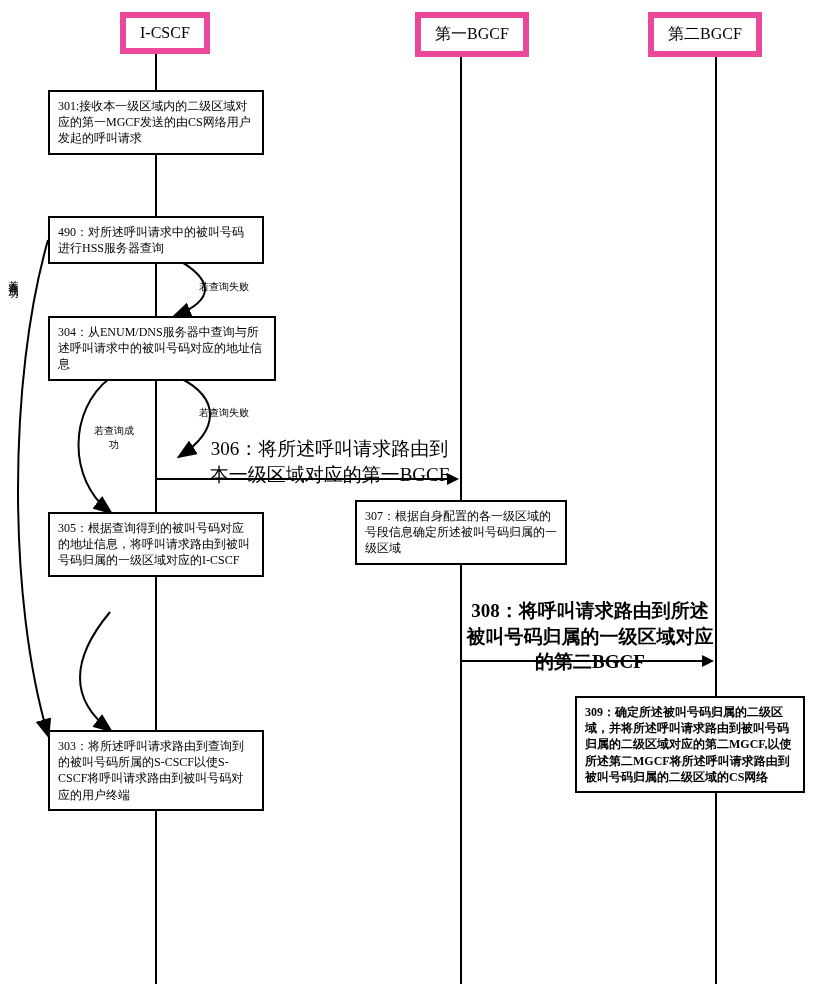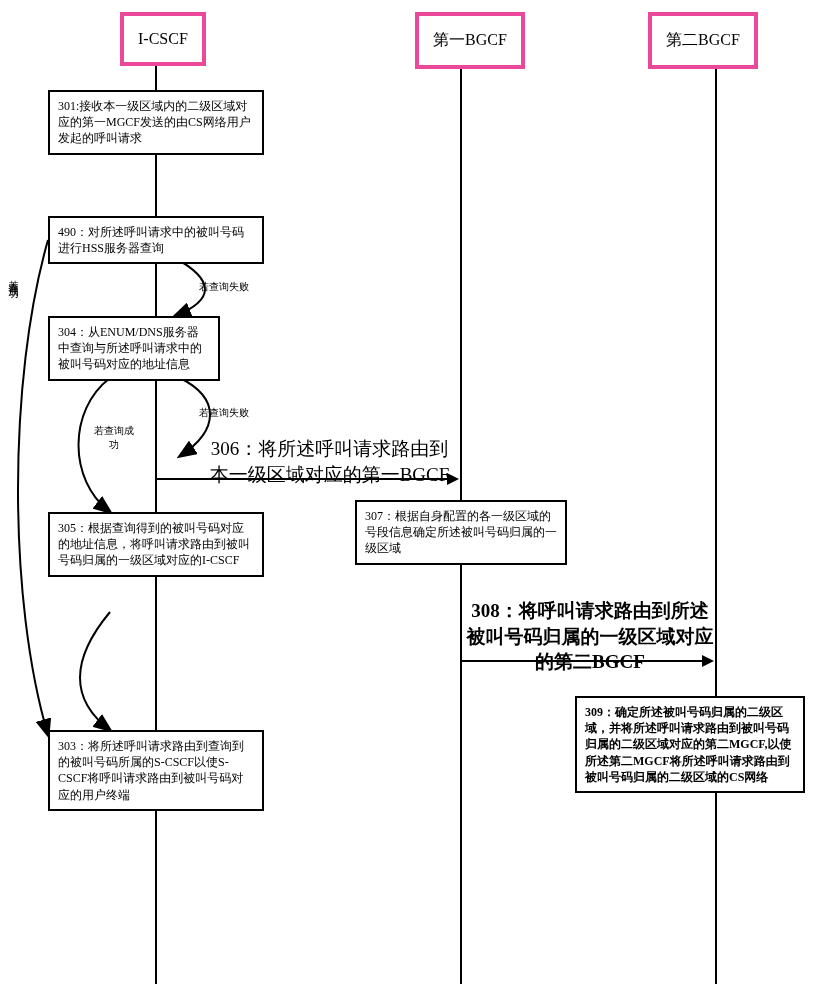--- a/index.html
+++ b/index.html
@@ -7,23 +7,23 @@
     margin: 0;
     padding: 0;
     font-family: "SimSun", "宋体", serif;
     background: #fff;
     width: 814px;
     height: 1000px;
     position: relative;
   }
   .lifeline-header {
     position: absolute;
-    border: 4px solid #ec4899;
+    border: 6px solid #ec4899;
     background: #fff;
-    padding: 14px 14px;
+    padding: 6px 14px;
     font-size: 16px;
     text-align: center;
     z-index: 2;
   }
   .lifeline {
     position: absolute;
     width: 2px;
     background: #000;
     z-index: 1;
   }
@@ -86,21 +86,21 @@
 <div class="lifeline-header" style="left:648px; top:12px;">第二BGCF</div>
 
 <div class="lifeline" style="left:155px; top:44px; height:940px;"></div>
 <div class="lifeline" style="left:460px; top:44px; height:940px;"></div>
 <div class="lifeline" style="left:715px; top:44px; height:940px;"></div>
 
 <div class="step-box" style="left:48px; top:90px; width:216px;">301:接收本一级区域内的二级区域对应的第一MGCF发送的由CS网络用户发起的呼叫请求</div>
 
 <div class="step-box" style="left:48px; top:216px; width:216px;">490：对所述呼叫请求中的被叫号码进行HSS服务器查询</div>
 
-<div class="step-box" style="left:48px; top:316px; width:172px;">304：从ENUM/DNS服务器中查询与所述呼叫请求中的被叫号码对应的地址信息</div>
+<div class="step-box" style="left:48px; top:316px; width:228px;">304：从ENUM/DNS服务器中查询与所述呼叫请求中的被叫号码对应的地址信息</div>
 
 <div class="step-box" style="left:48px; top:512px; width:216px;">305：根据查询得到的被叫号码对应的地址信息，将呼叫请求路由到被叫号码归属的一级区域对应的I-CSCF</div>
 
 <div class="step-box" style="left:48px; top:730px; width:216px;">303：将所述呼叫请求路由到查询到的被叫号码所属的S-CSCF以使S-CSCF将呼叫请求路由到被叫号码对应的用户终端</div>
 
 <div class="step-box" style="left:355px; top:500px; width:212px;">307：根据自身配置的各一级区域的号段信息确定所述被叫号码归属的一级区域</div>
 
 <div class="step-box" style="left:575px; top:696px; width:230px;font-weight:bold;">309：确定所述被叫号码归属的二级区域，并将所述呼叫请求路由到被叫号码归属的二级区域对应的第二MGCF,以使所述第二MGCF将所述呼叫请求路由到被叫号码归属的二级区域的CS网络</div>
 
 <svg class="curves" viewBox="0 0 814 1000">

